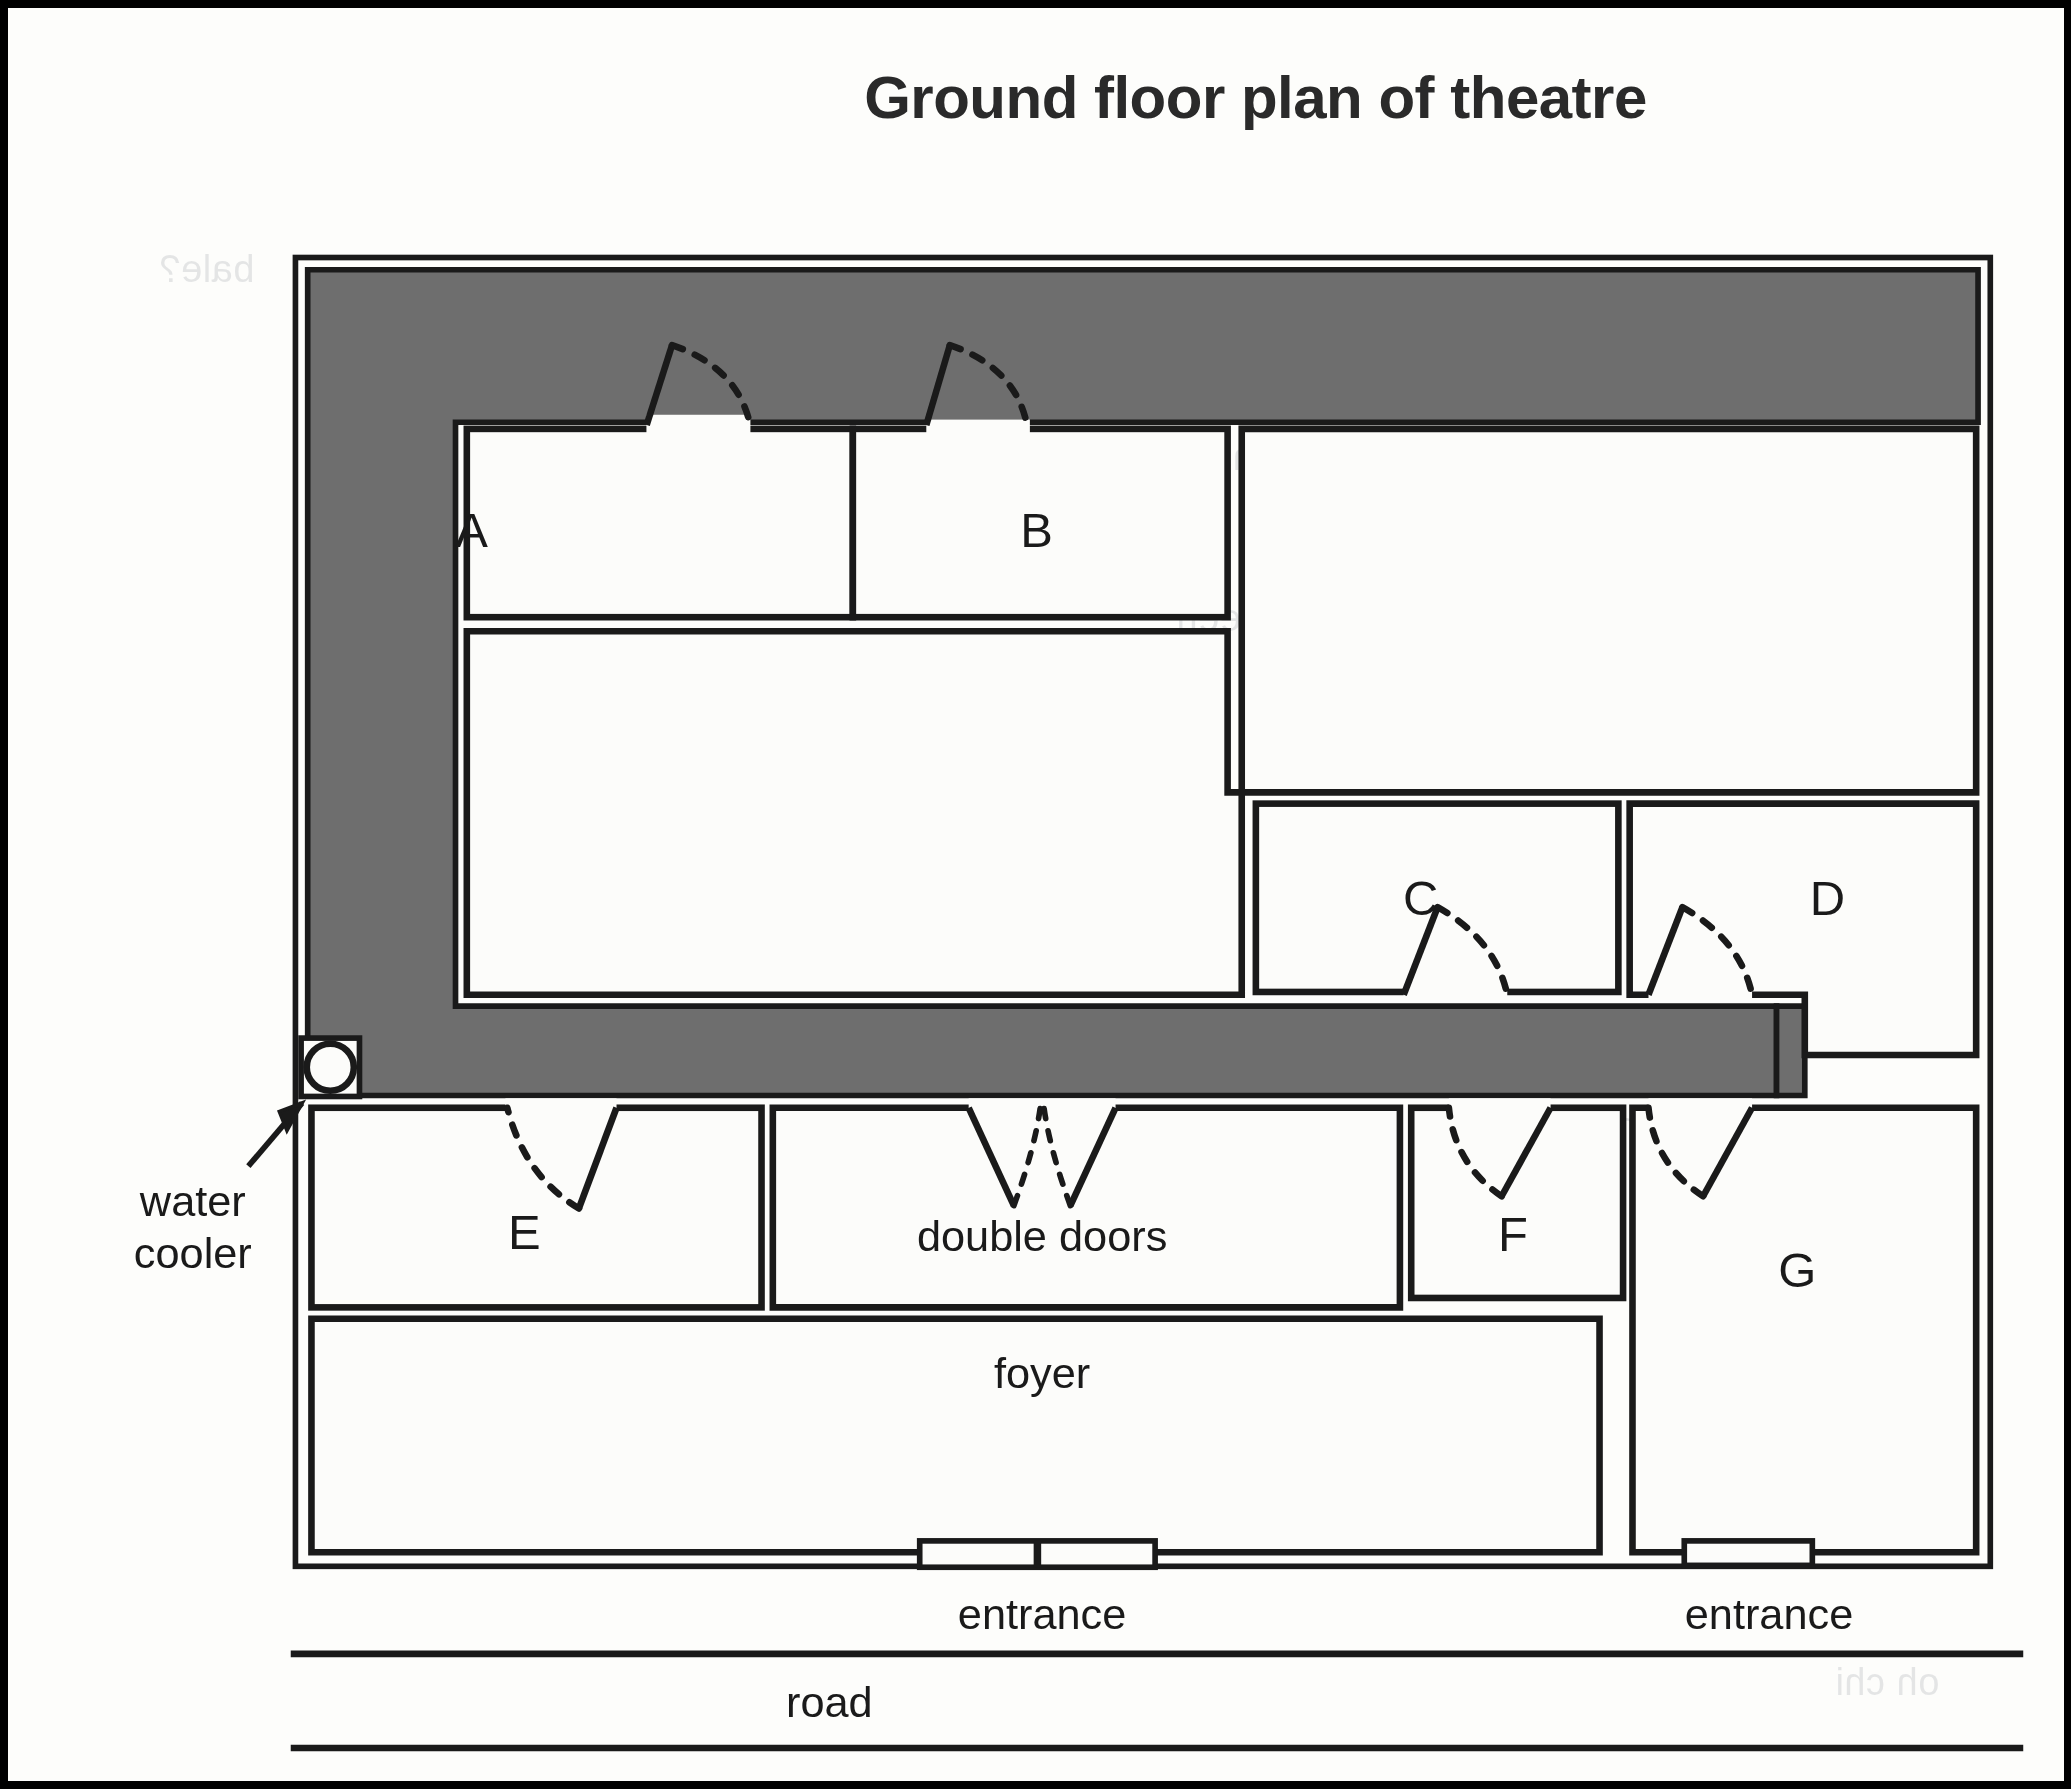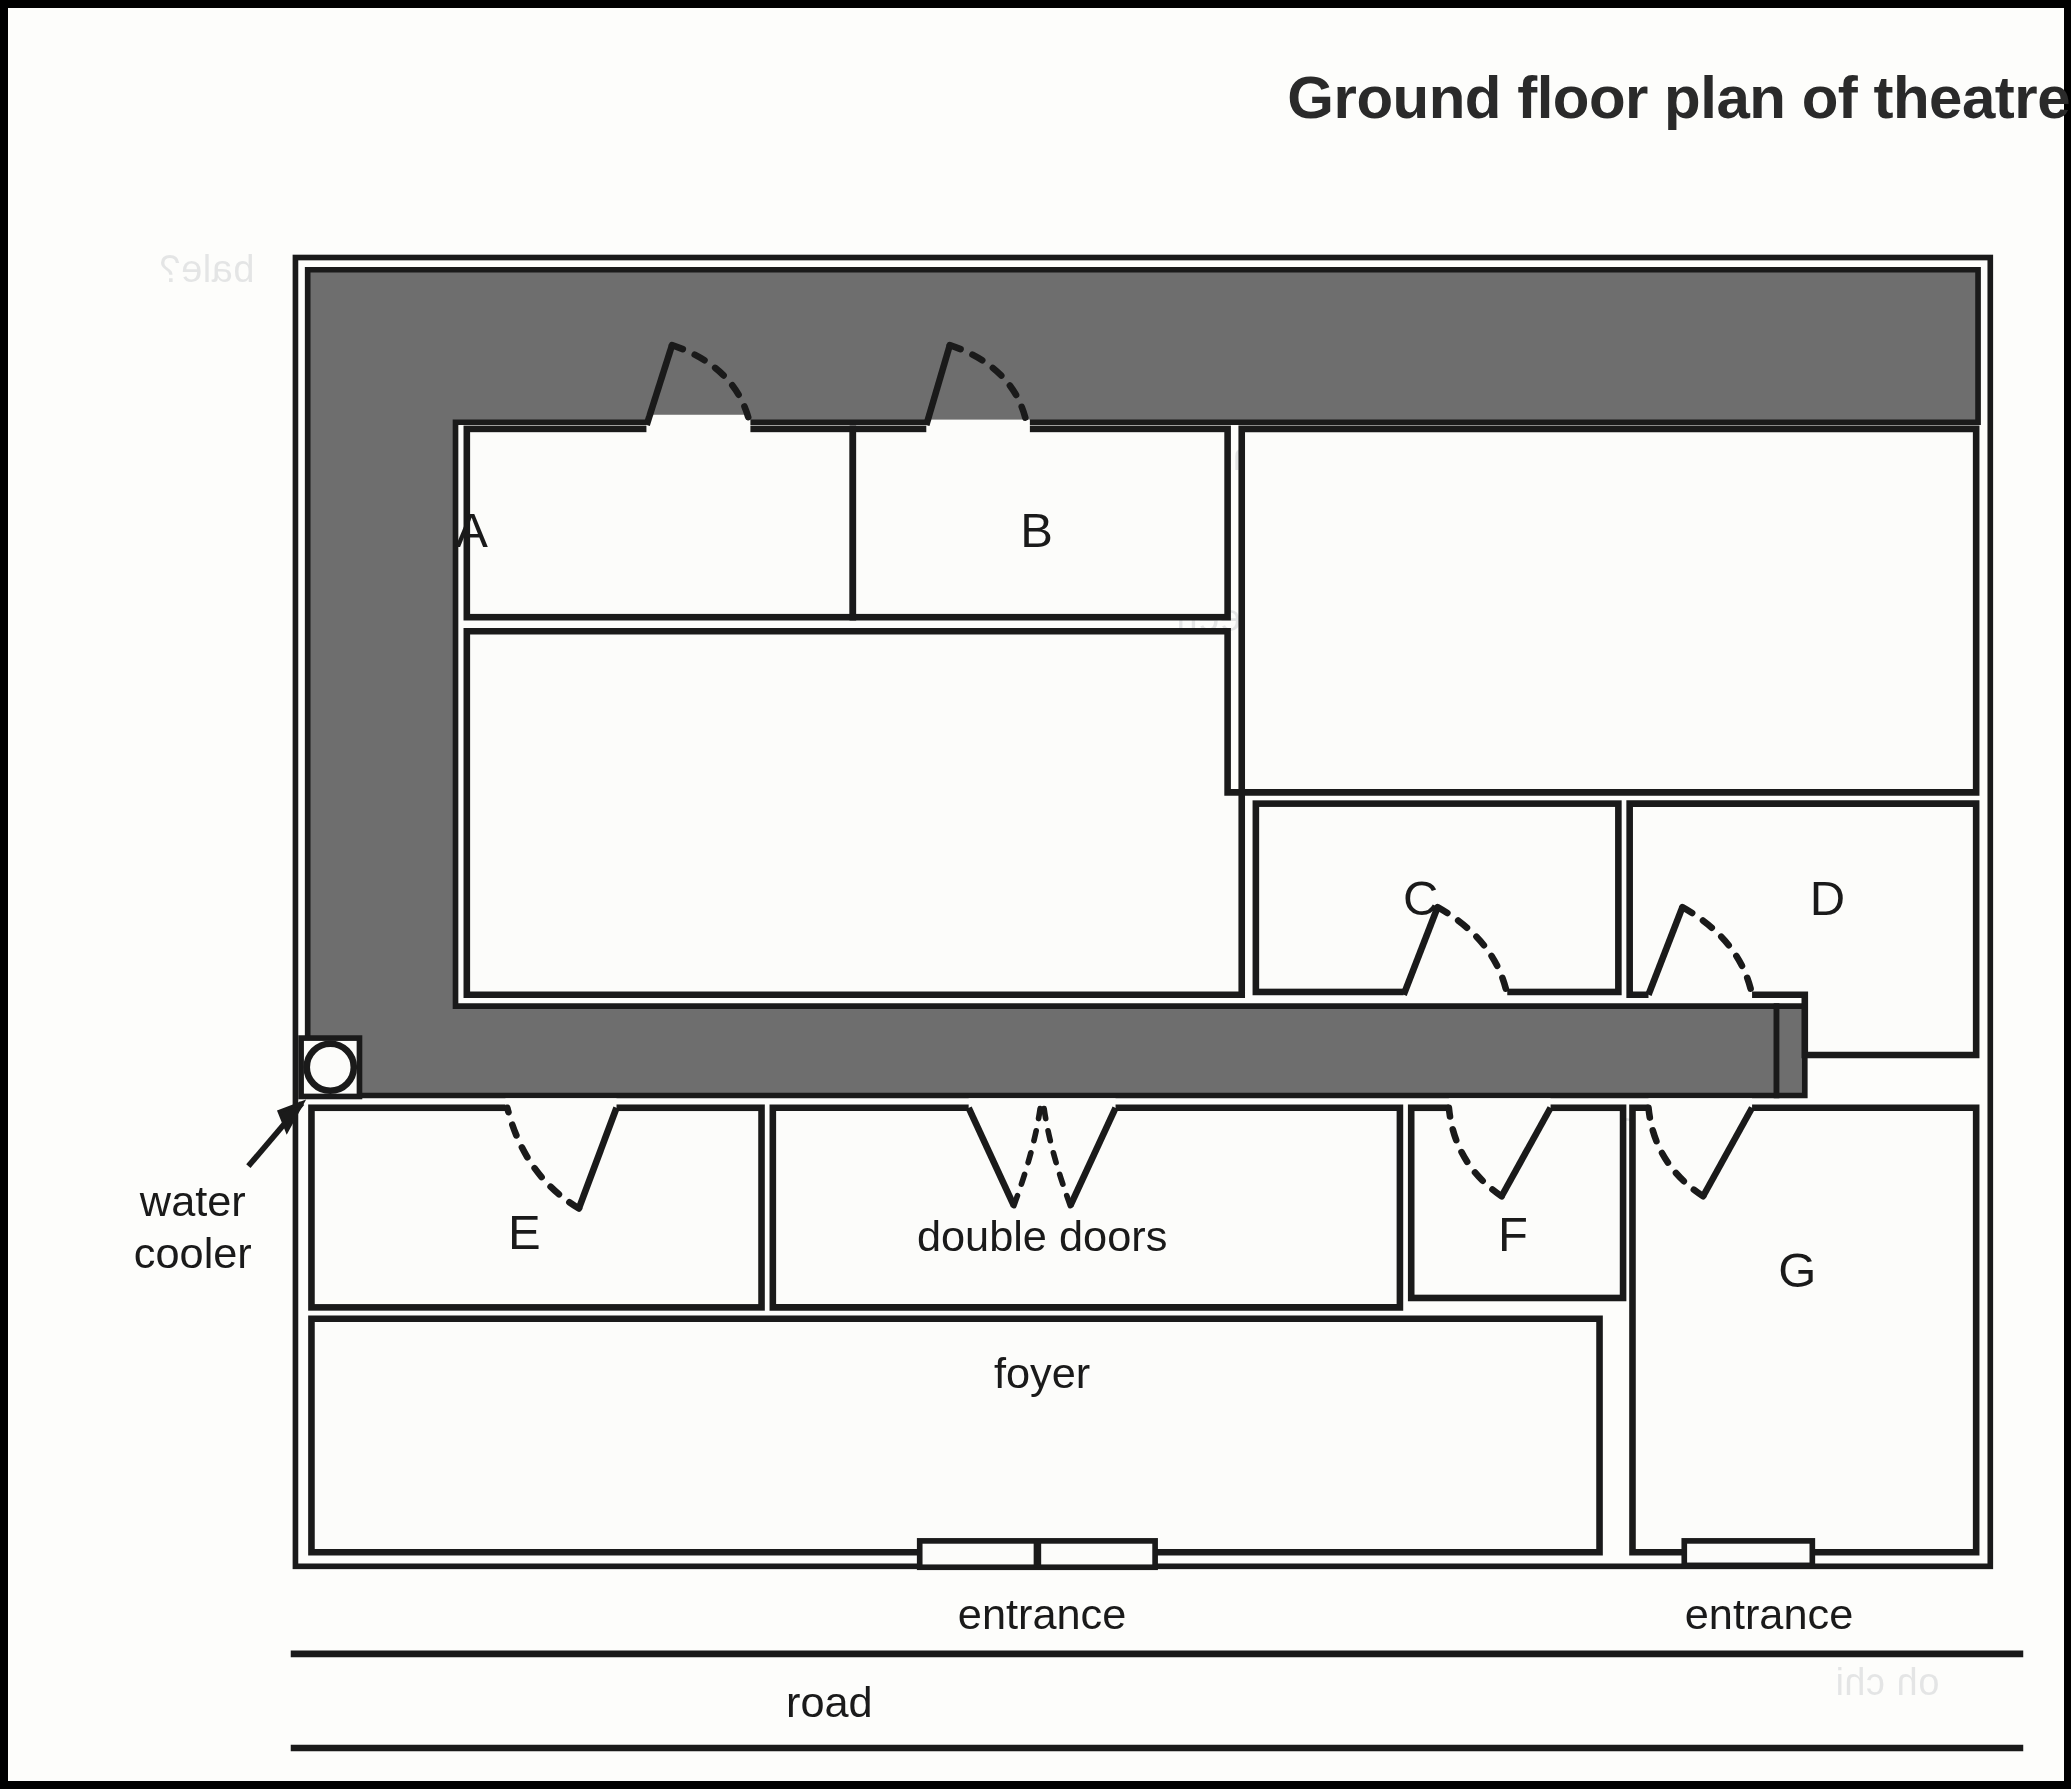--- a/index.html
+++ b/index.html
@@ -23,21 +23,21 @@
     height: 1789px;
     box-sizing: border-box;
     border: 8.5px solid #000000;
     background: #fdfdfb;
   }
   #title {
     position: absolute;
     left: 0;
     top: 55px;
     width: 2062px;
-    text-align: right;
+    text-align: center;
     font-size: 60px;
     font-weight: bold;
     letter-spacing: -0.5px;
     color: #2a2a2a;
     padding-left: 433px;
     box-sizing: border-box;
   }
   #plan-svg {
     position: absolute;
     left: 0;

